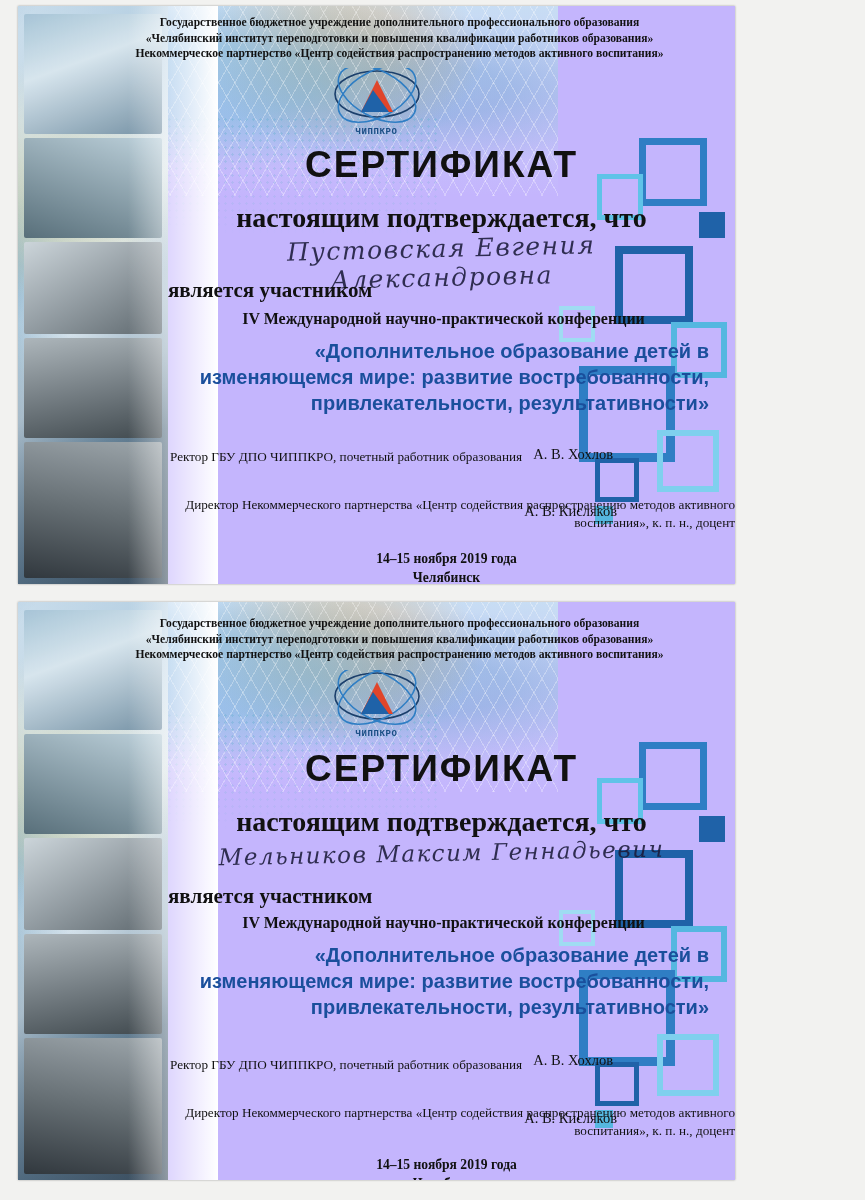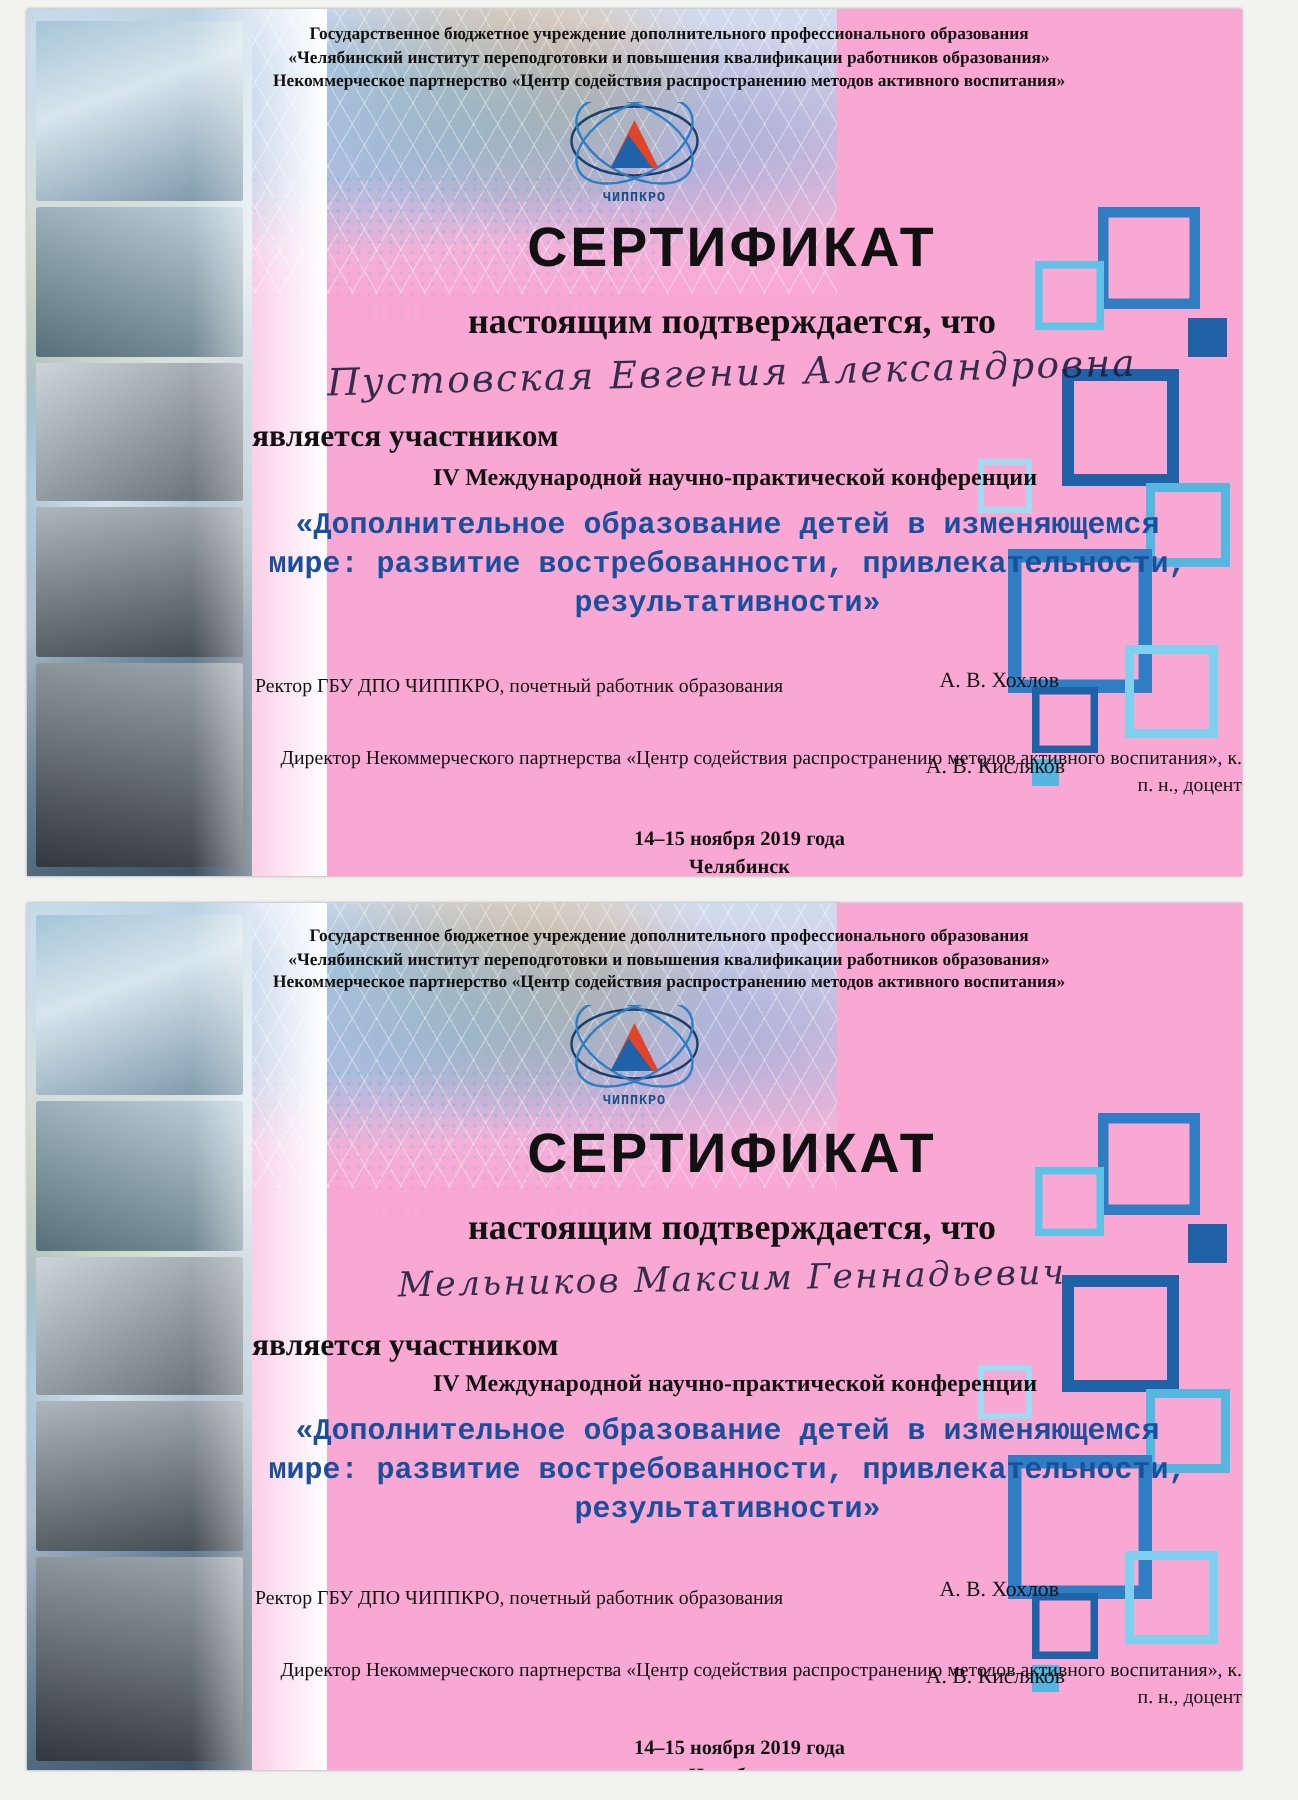--- a/index.html
+++ b/index.html
@@ -1,22 +1,22 @@
 <!DOCTYPE html>
 <html><head>
 <meta charset="utf-8">
 <style>
   html,body{margin:0;padding:0;background:#ffffff;}
   body{width:865px;height:1200px;font-family:"Liberation Serif",serif;overflow:hidden;}
 
   .page{position:relative;width:865px;height:1200px;background:#f2f2f0;}
 
   .cert{
-    position:absolute;left:18px;width:810px;height:578px;
-    background:#f9a8d4;
+    position:absolute;left:18px;width:717px;height:578px;
+    background:#c4b5fd;
     box-shadow:0 0 2px rgba(0,0,0,.35);
     overflow:hidden;
   }
   #cert-1{top:6px;}
   #cert-2{top:602px;}
 
   
   .bg{position:absolute;inset:0;overflow:hidden;}
   .photo-strip{
     position:absolute;left:0;top:0;width:150px;height:100%;
@@ -76,38 +76,38 @@
   .logo .ring{position:relative;width:92px;height:58px;margin:0 auto;}
   .logo .lbl{font-family:Liberation Mono, monospace;font-size:9px;font-weight:bold;letter-spacing:.6px;color:#1b4f86;margin-top:1px;}
 
   
   .title{
     position:absolute;left:150px;right:20px;top:138px;text-align:center;z-index:5;
     font-family:Liberation Sans, sans-serif;font-weight:bold;font-size:37px;letter-spacing:2px;color:#111;
   }
   .confirm{
     position:absolute;left:150px;right:20px;top:196px;text-align:center;z-index:5;
-    font-family:"Liberation Serif",serif;font-weight:bold;font-size:24px;color:#111;
+    font-family:"Liberation Serif",serif;font-weight:bold;font-size:28px;color:#111;
   }
   .handwriting{
     position:absolute;left:160px;right:30px;top:228px;text-align:center;z-index:5;
     font-family:"DejaVu Serif",serif;font-style:italic;font-size:25px;color:#1b1b3a;
     letter-spacing:1.5px;transform:rotate(-1.4deg);opacity:.88;
   }
   .participant{
     position:absolute;left:150px;right:20px;top:272px;text-align:left;z-index:5;
     font-family:"Liberation Serif",serif;font-weight:bold;font-size:21px;color:#111;
   }
   .conf-line{
     position:absolute;left:150px;right:16px;top:304px;text-align:center;z-index:5;
     font-family:"Liberation Serif",serif;font-weight:bold;font-size:16px;color:#111;
   }
   .conf-title{
-    position:absolute;left:150px;right:26px;top:332px;text-align:center;z-index:5;
-    font-family:Liberation Mono, monospace;font-weight:bold;font-size:20px;color:#1a4f9c;line-height:1.30;
+    position:absolute;left:150px;right:26px;top:332px;text-align:right;z-index:5;
+    font-family:Liberation Sans, sans-serif;font-weight:bold;font-size:20px;color:#1a4f9c;line-height:1.30;
   }
 
   
   .sig-block{position:absolute;z-index:5;font-family:"Liberation Serif",serif;font-size:13.2px;color:#111;line-height:1.35;}
   .sig-left-1{left:152px;top:442px;}
   .sig-left-2{left:156px;top:490px;text-align:right;}
   .sig-name{position:absolute;z-index:5;font-family:"Liberation Serif",serif;font-size:14.5px;color:#111;}
   .sig-name-1{right:122px;top:440px;}
   .sig-name-2{right:118px;top:497px;}
 

